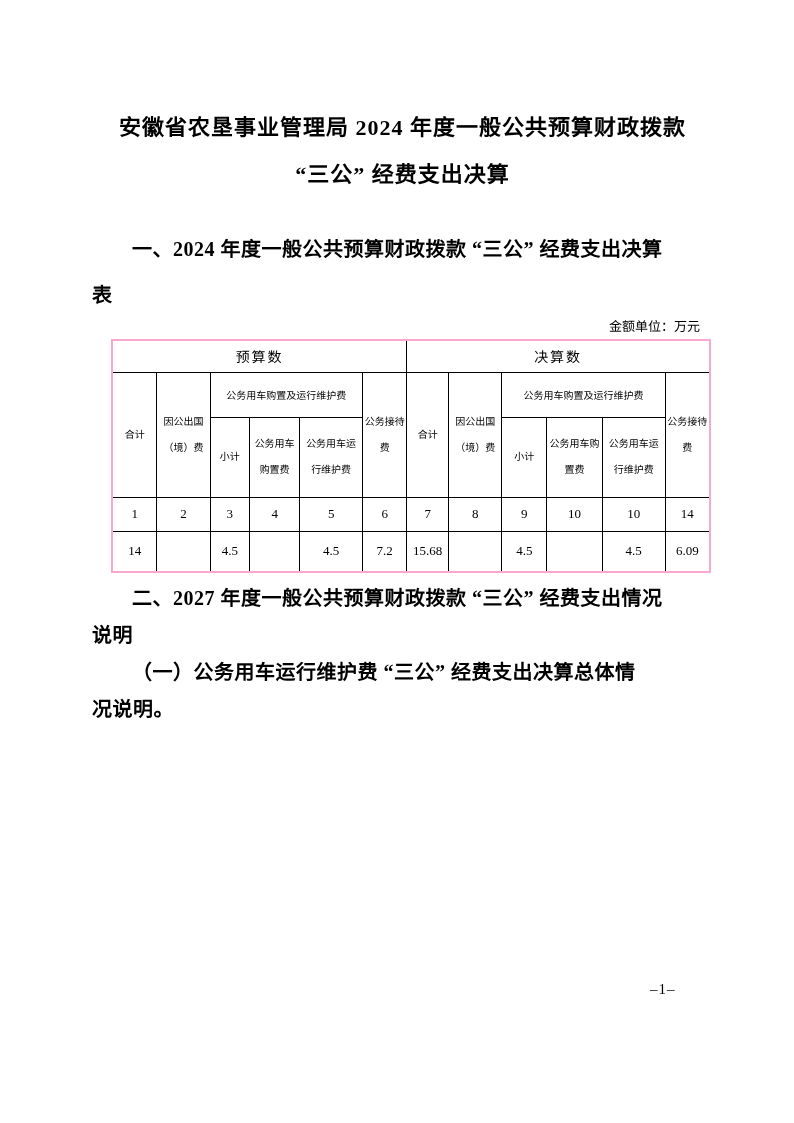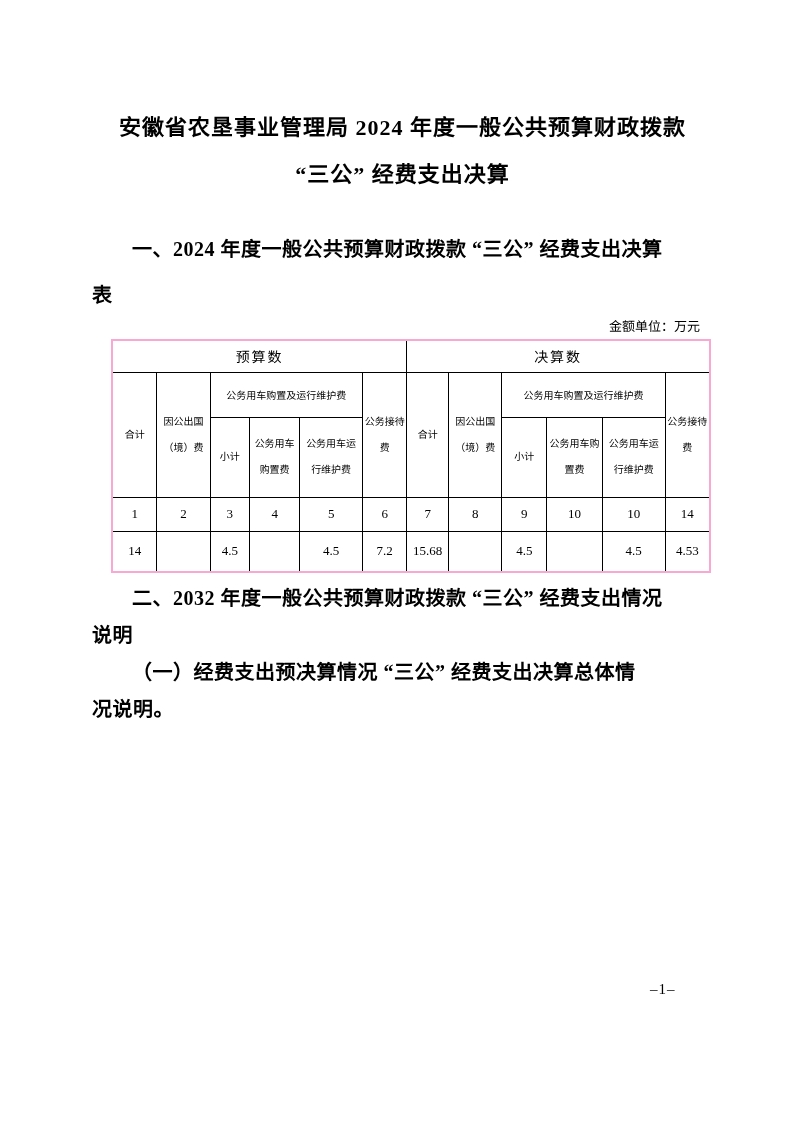--- a/index.html
+++ b/index.html
@@ -136,27 +136,27 @@
           <td></td>
           <td>4.5</td>
           <td></td>
           <td>4.5</td>
           <td>7.2</td>
           <td>15.68</td>
           <td></td>
           <td>4.5</td>
           <td></td>
           <td>4.5</td>
-          <td>4.53</td>
+          <td>6.09</td>
         </tr>
       </tbody>
     </table>
 
 
-    <p class="heading s2">二、2032 年度一般公共预算财政拨款 “三公” 经费支出情况
+    <p class="heading s2">二、2027 年度一般公共预算财政拨款 “三公” 经费支出情况
 说明</p>
-    <p class="heading s2sub">（一）经费支出预决算情况 “三公” 经费支出决算总体情
+    <p class="heading s2sub">（一）公务用车运行维护费 “三公” 经费支出决算总体情
 况说明。</p>
 
   </div>
 
   <div class="page-number">–1–</div>
 </div>
 
 </body></html>

